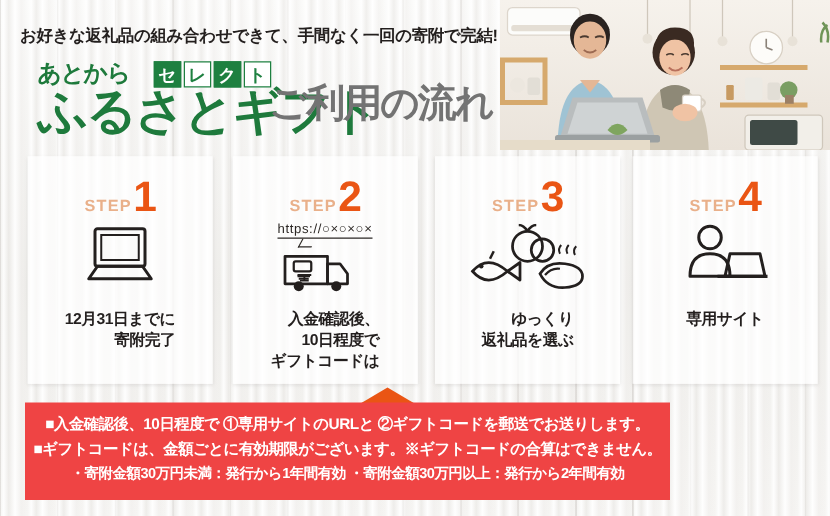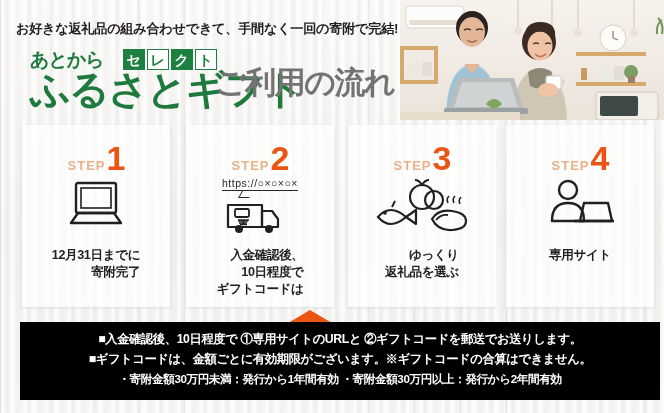--- a/index.html
+++ b/index.html
@@ -159,22 +159,22 @@
   .d3 { width:5px; height:5px; }
   .tri {
     width:0; height:0; margin-left:1px;
     border-top:7px solid transparent;
     border-bottom:7px solid transparent;
     border-left:11px solid #ea5514;
   }
 
   
   .notice {
-    position:absolute; left:20px; top:322px; width:640px; height:78px;
-    background:#000000; color:#ffffff;
+    position:absolute; left:20px; top:322px; width:516px; height:78px;
+    background:#ef4444; color:#ffffff;
   }
   .notch {
     position:absolute; left:288px; top:310px;
     width:0; height:0;
     border-left:22px solid transparent;
     border-right:22px solid transparent;
     border-bottom:13px solid #ea5514;
   }
   .notice-lines {
     padding:9px 0 0 0; display:flex; flex-direction:column;

